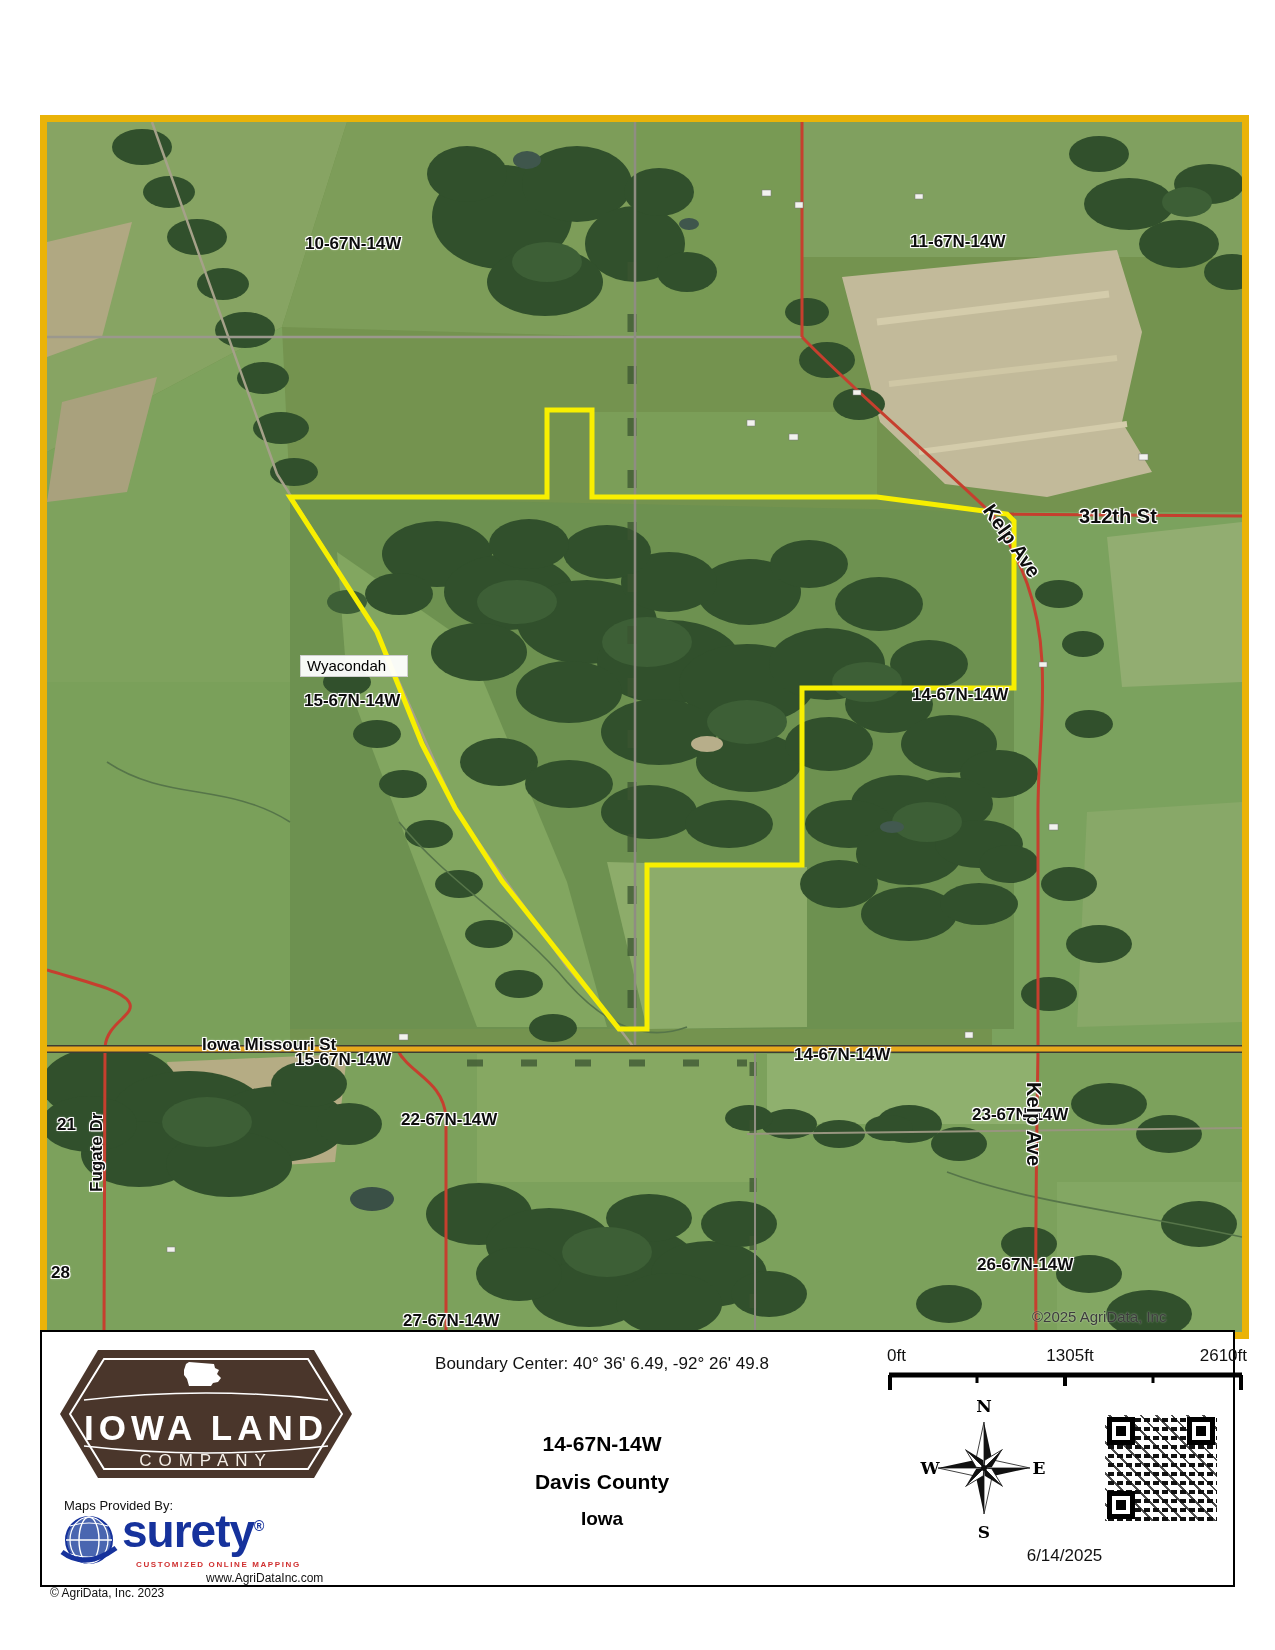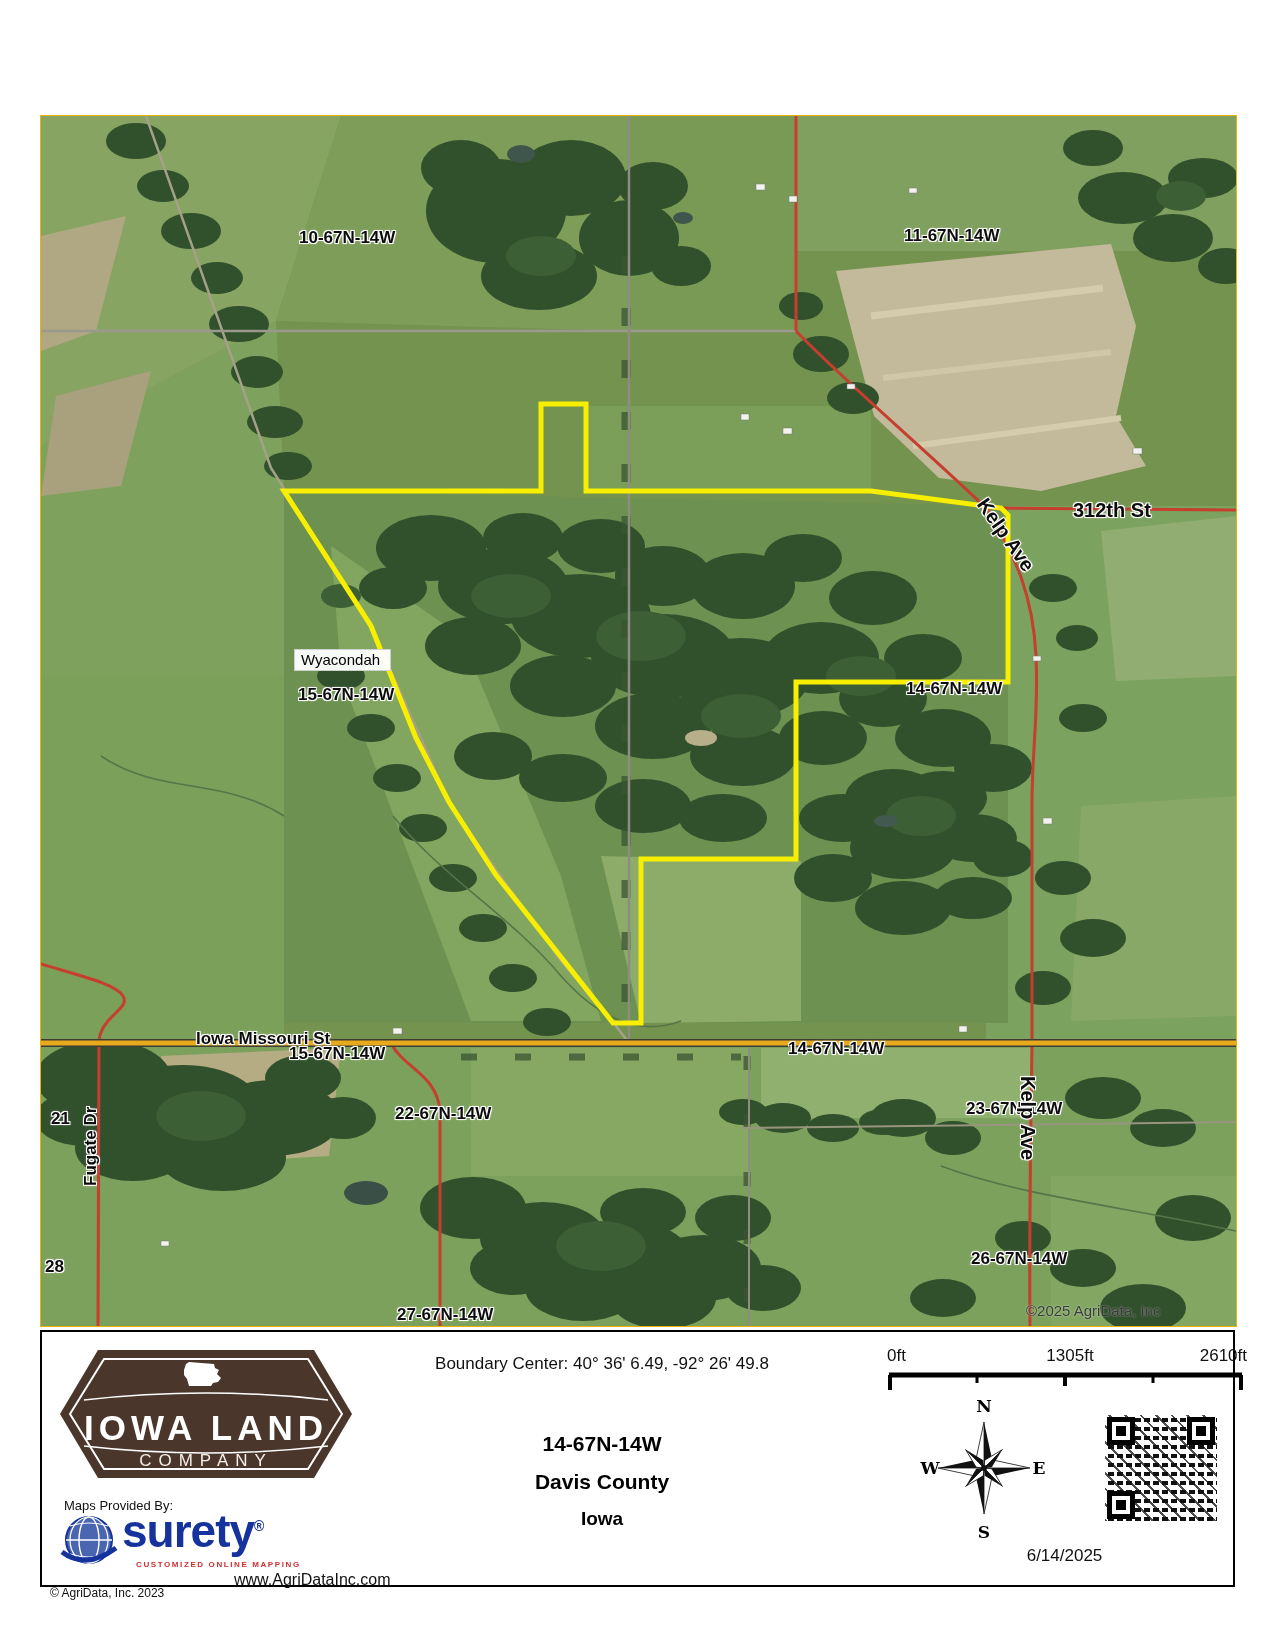--- a/index.html
+++ b/index.html
@@ -2,43 +2,43 @@
 <html><head>
 <meta charset="utf-8">
 <style>
   html,body{margin:0;padding:0;background:#ffffff;}
   .page{position:relative;width:1275px;height:1650px;background:#fff;overflow:hidden;
         font-family:"Liberation Sans",sans-serif;}
   .title{position:absolute;left:0;top:40px;width:1275px;text-align:center;
          font-size:30px;font-weight:bold;color:#000;}
   
   .map{position:absolute;left:40px;top:115px;width:1195px;height:1210px;
-       border:1px solid #eab308;overflow:hidden;background:#e5e5e5;}
+       border:7px solid #eab308;overflow:hidden;background:#e5e5e5;}
   .map svg.aerial{position:absolute;left:0;top:0;width:100%;height:100%;}
   .mlabel{position:absolute;font-size:17px;font-weight:bold;color:#0d0d0d;white-space:nowrap;
           text-shadow:-1px -1px 0 #fff,1px -1px 0 #fff,-1px 1px 0 #fff,1px 1px 0 #fff,0 0 3px #fff;}
   .mlabel.big{font-size:20px;}
   .rot55{transform:rotate(55deg);transform-origin:left top;}
   .rot90{transform:rotate(90deg);transform-origin:left top;}
   .rotm90{transform:rotate(-90deg);transform-origin:left top;}
   .place{position:absolute;background:rgba(255,255,255,.95);border:1px solid #cfcfcf;
-         padding:1px 10px 2px 6px;font-size:15px;color:#000;white-space:nowrap;}
+         padding:1px 21px 2px 6px;font-size:15px;color:#000;white-space:nowrap;}
   .mapcopy{position:absolute;font-size:15px;color:#3c3c3c;white-space:nowrap;
            text-shadow:0 0 2px rgba(255,255,255,.6);}
   
   .footer{position:absolute;left:40px;top:1330px;width:1195px;height:257px;
           border:2px solid #000;box-sizing:border-box;background:#fff;}
   .provided{position:absolute;left:22px;top:166px;font-size:13px;color:#111;}
   .surety-name{position:absolute;left:80px;top:172px;font-size:46px;font-weight:bold;
                color:#16329c;letter-spacing:-1px;text-align:center;}
   .surety-name sup{font-size:14px;}
   .surety-tag{position:absolute;left:94px;top:228px;font-size:8px;font-weight:bold;
               color:#d03030;letter-spacing:1.6px;}
   .agri1{position:absolute;left:8px;top:239px;font-size:12px;color:#111;margin-top:15px;}
-  .agri2{position:absolute;left:192px;top:239px;font-size:16px;color:#111;text-align:right;}
+  .agri2{position:absolute;left:164px;top:239px;font-size:12px;color:#111;text-align:right;}
   .bcenter{position:absolute;left:320px;top:22px;width:480px;text-align:center;
            font-size:17px;color:#111;}
   .tblock{position:absolute;left:400px;top:100px;width:320px;text-align:center;color:#000;}
   .tblock .t1{font-size:21px;font-weight:bold;margin-bottom:14px;}
   .tblock .t2{font-size:19px;font-weight:bold;}
   .s0{position:absolute;left:845px;top:14px;font-size:17px;color:#111;text-align:right;}
   .s1{position:absolute;left:973px;top:14px;width:110px;text-align:center;font-size:17px;color:#111;}
   .s2{position:absolute;left:1133px;top:14px;width:72px;text-align:right;font-size:17px;color:#111;}
   .sbar{position:absolute;left:845px;top:40px;}
   .compass{position:absolute;left:877px;top:58px;}

